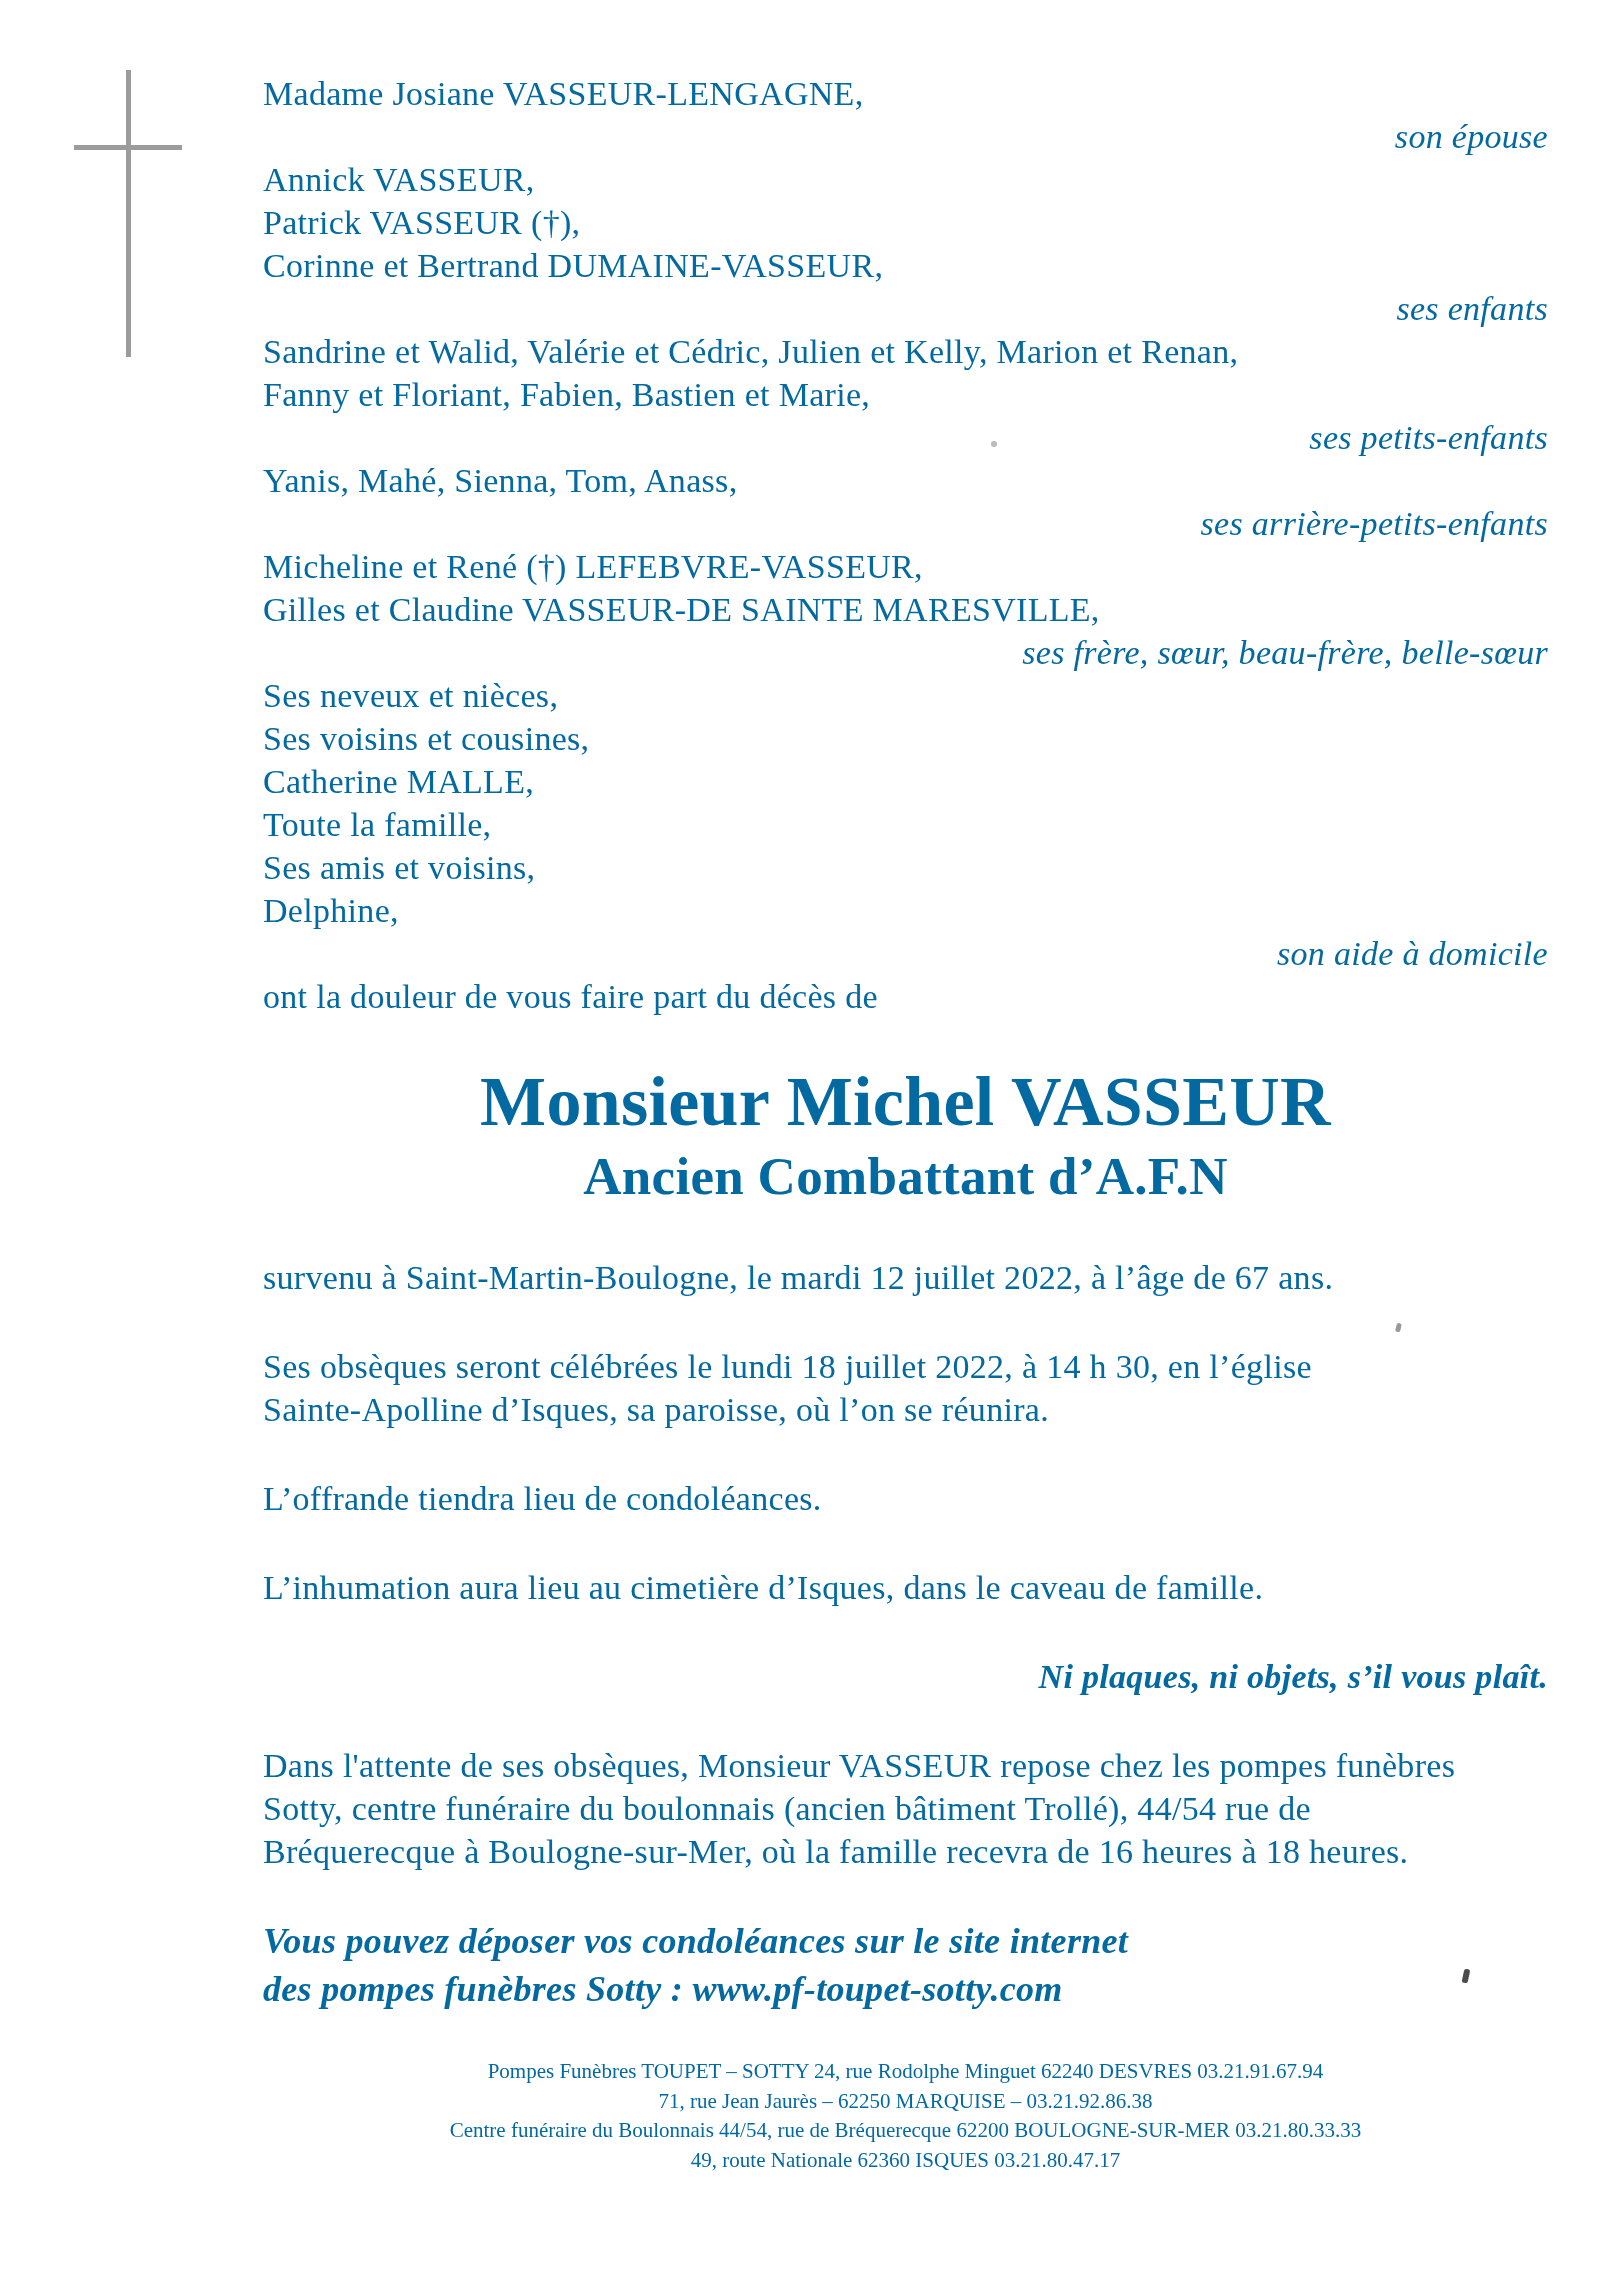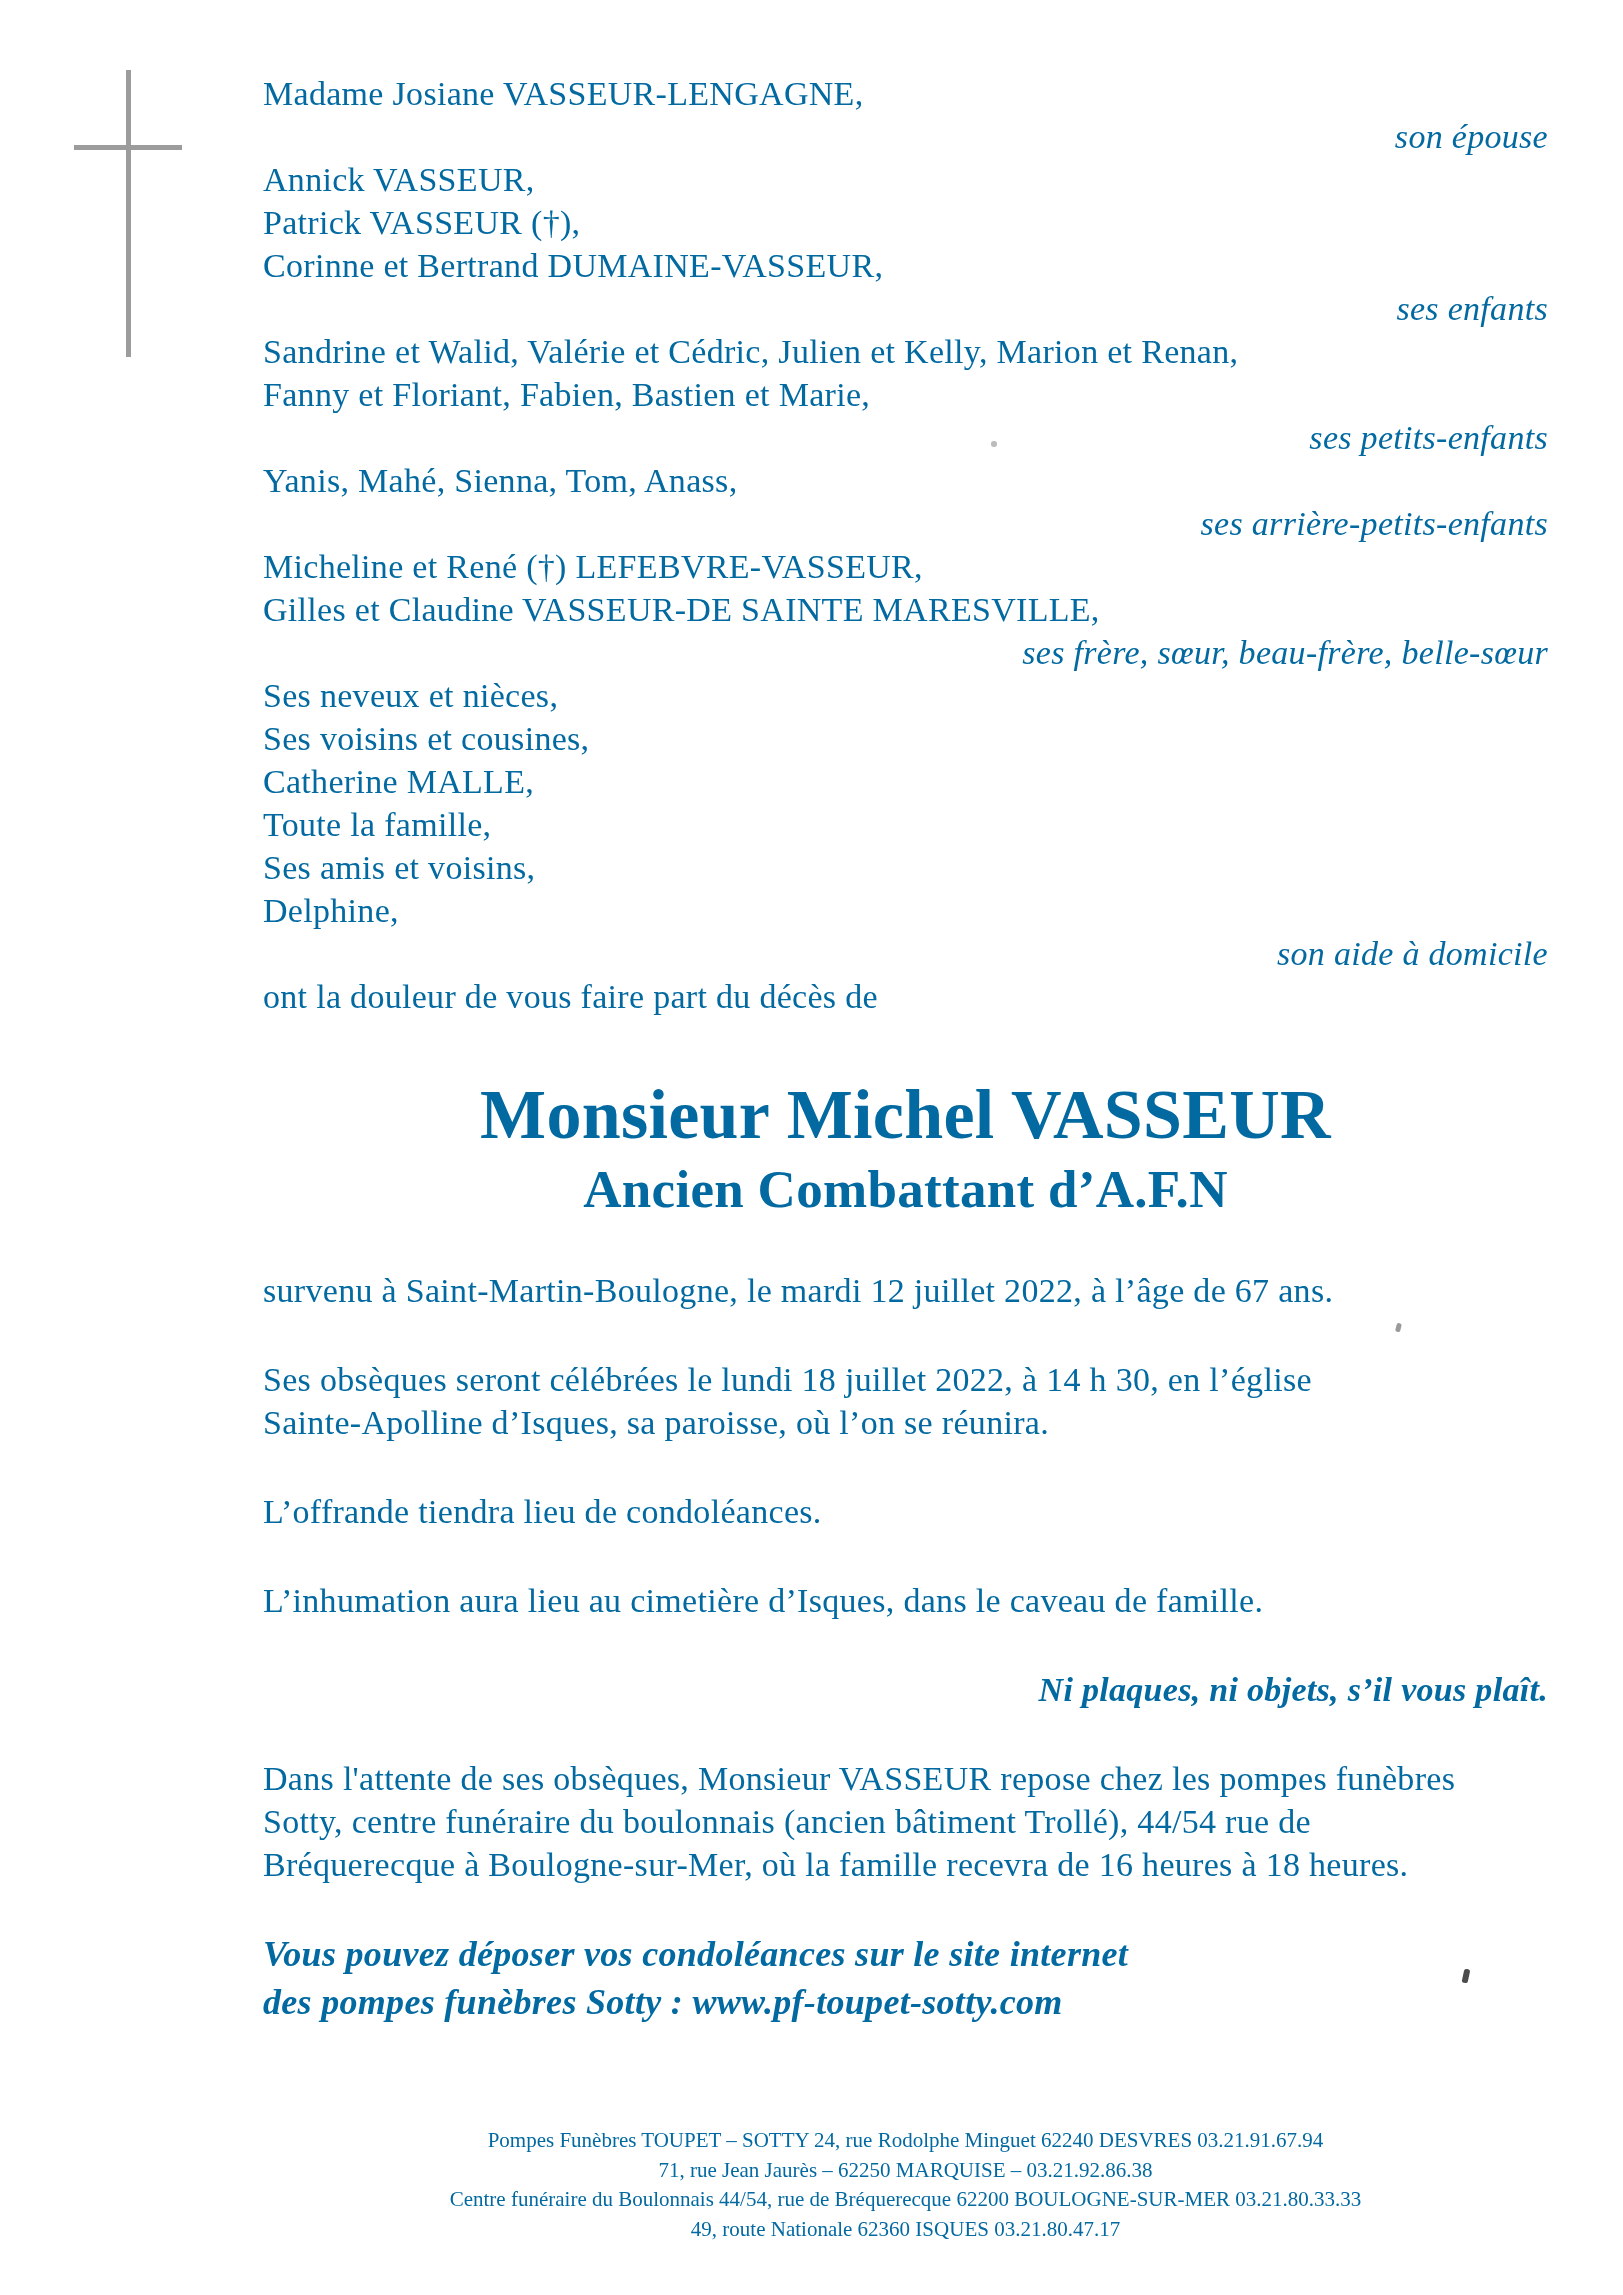--- a/index.html
+++ b/index.html
@@ -45,21 +45,21 @@
     line-height: 43px;
     white-space: nowrap;
   }
   .rel {
     text-align: right;
     font-style: italic;
   }
   .intro {
   }
   .title {
-    margin-top: 57px;
+    margin-top: 44px;
     text-align: center;
     font-weight: bold;
     font-size: 70px;
     line-height: 80px;
     white-space: nowrap;
   }
   .subtitle {
     text-align: center;
     font-weight: bold;
     font-size: 53px;
@@ -79,21 +79,21 @@
     margin-top: 44px;
     text-align: left;
   }
   .condol .line {
     font-weight: bold;
     font-style: italic;
     font-size: 36px;
     line-height: 48px;
   }
   .footer {
-    margin-top: 100px;
+    margin-top: 44px;
     text-align: center;
     letter-spacing: 0;
   }
   .footer .line {
     font-size: 21px;
     line-height: 29.5px;
   }
   
   .speck {
     position: absolute;

